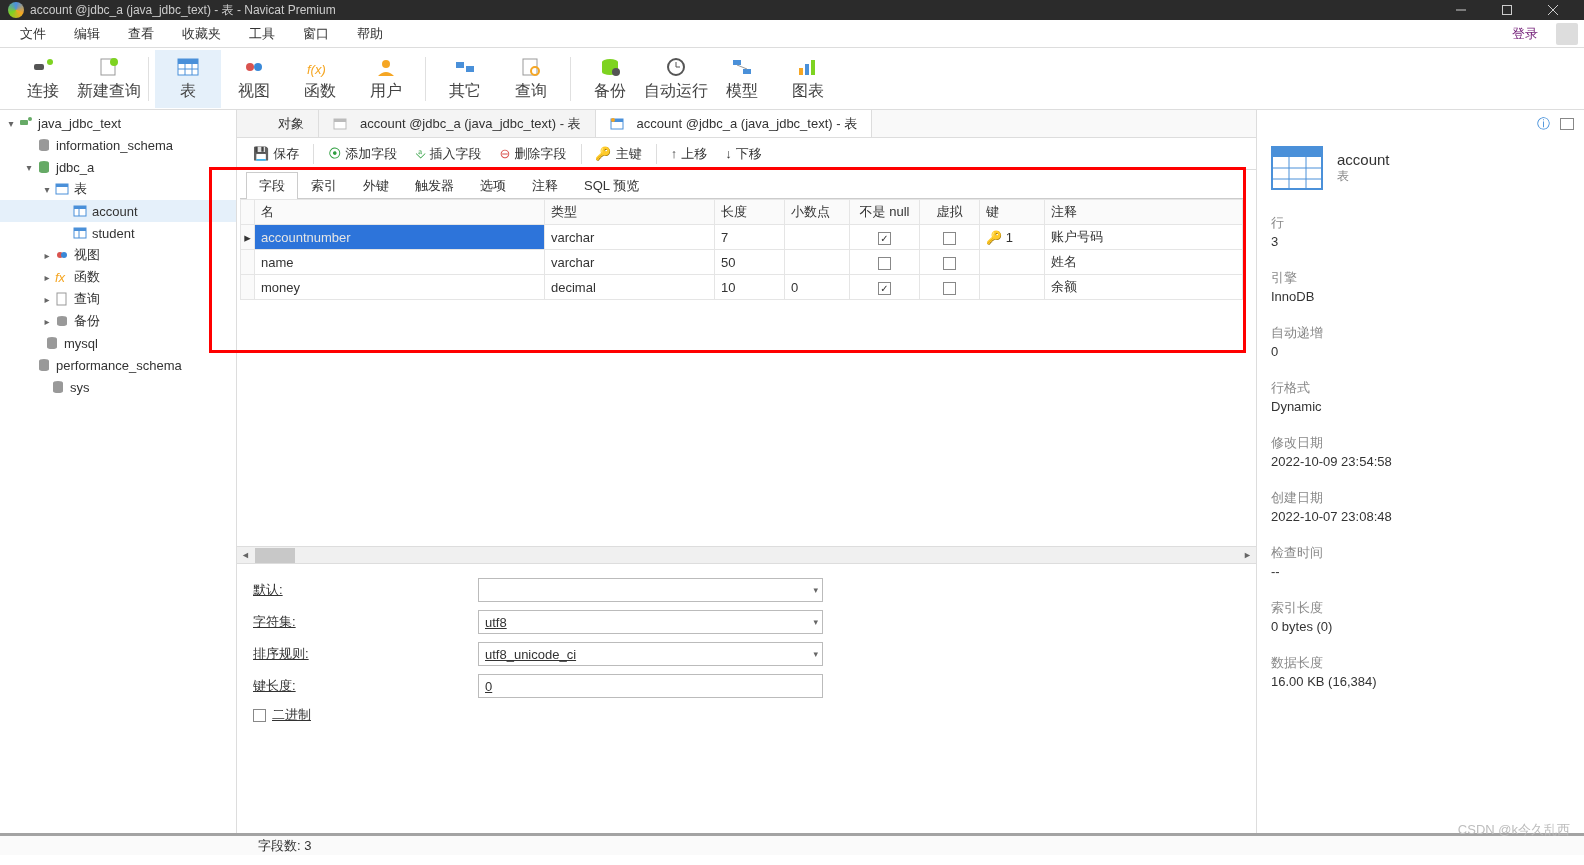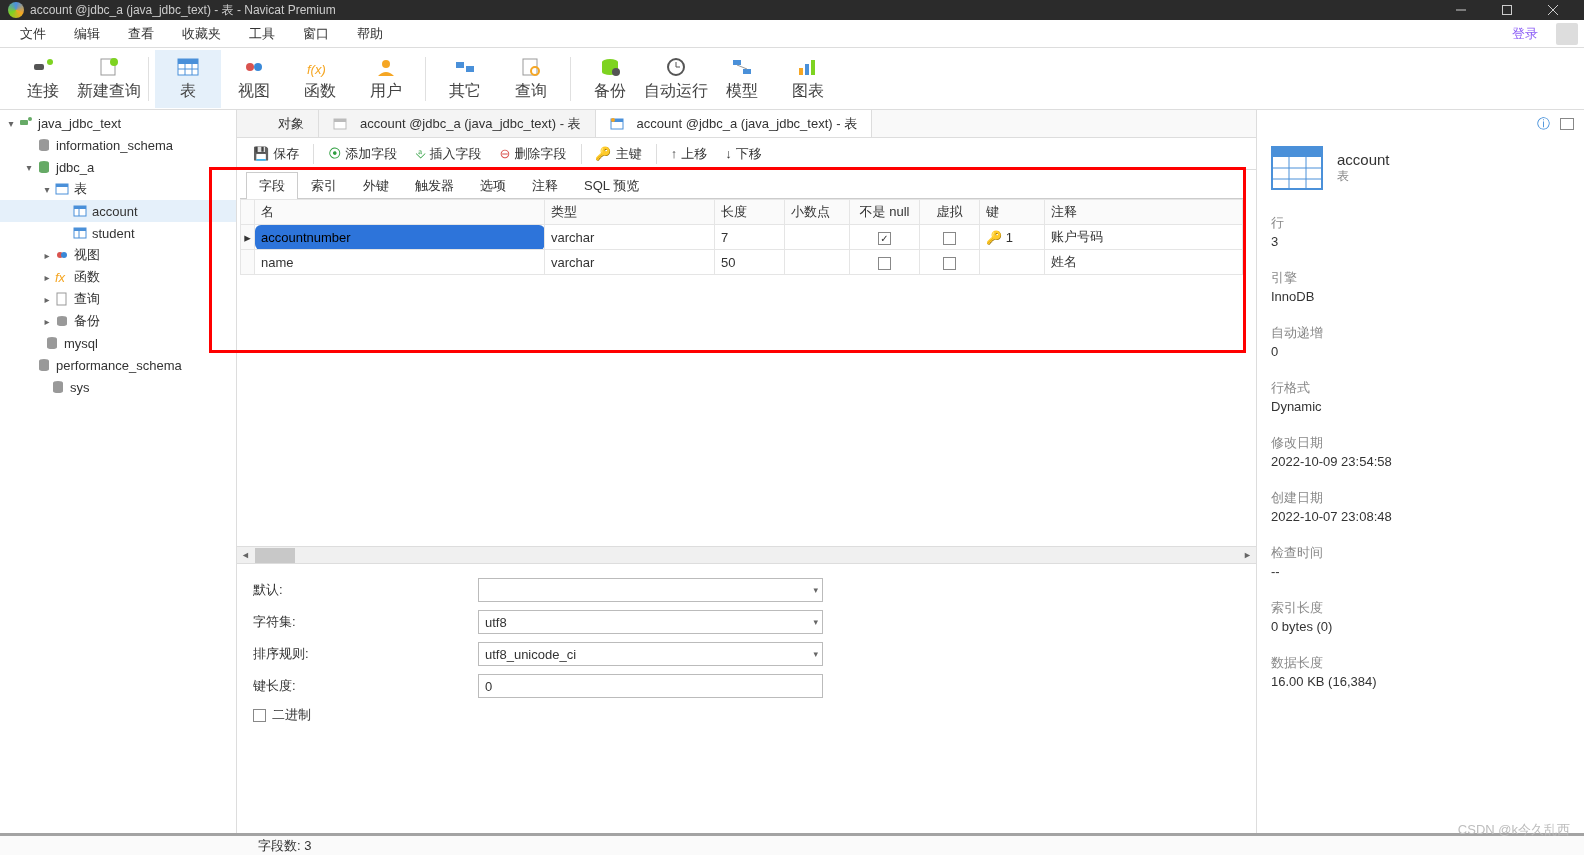--- a/index.html
+++ b/index.html
@@ -6,21 +6,21 @@
 body{background:#fff;overflow:hidden;width:1584px;height:865px;}
 .titlebar{background:#2b2b2b;height:20px;display:flex;align-items:center;color:#ccc;padding:0 8px;}
 .titlebar .ico{width:16px;height:16px;border-radius:50%;background:conic-gradient(#4a90e2,#f5a623,#7ed321,#4a90e2);margin-right:6px;}
 .titlebar .ttxt{color:#ccc;flex:1;font-size:12px;}
 .winbtns{display:flex;gap:0;}
 .winbtn{width:46px;height:30px;display:flex;align-items:center;justify-content:center;color:#ccc;}
 .winbtn svg{stroke:#ccc;fill:none;}
 .menubar{height:28px;background:#fff;border-bottom:1px solid #ddd;display:flex;align-items:center;padding:0 6px;}
 .menubar span{padding:4px 14px;}
 .menubar .spacer{flex:1;}
-.menubar .login{color:#8b5cf6;}
+.menubar .login{color:#701a75;}
 .avatar{width:22px;height:22px;background:#ddd;border-radius:2px;margin-left:4px;}
 .toolbar{height:62px;background:#fff;border-bottom:1px solid #ddd;display:flex;align-items:center;padding:0 10px;gap:0;}
 .tbtn{width:66px;height:58px;display:flex;flex-direction:column;align-items:center;justify-content:center;gap:3px;}
 .tbtn.active{background:#e5f0fa;}
 .tbtn .ticon{width:26px;height:22px;display:flex;align-items:center;justify-content:center;}
 .tbtn .tlbl{font-size:16px;color:#444;}
 .tsep{width:1px;height:44px;background:#e0e0e0;margin:0 6px;}
 .body{display:flex;height:calc(865px - 30px - 28px - 62px - 22px);}
 .sidebar{width:237px;border-right:1px solid #ddd;overflow:auto;padding-top:2px;background:#fff;}
 .tnode{display:flex;align-items:center;height:22px;padding-right:6px;white-space:nowrap;}
@@ -38,30 +38,30 @@
 .asep{width:1px;height:20px;background:#ddd;margin:0 4px;}
 .redbox{border:3px solid red;margin:-3px 10px 0 -28px;padding:3px 0 0 28px;height:186px;display:flex;flex-direction:column;}
 .subtabs{height:26px;display:flex;align-items:end;border-bottom:1px solid #ccc;padding-left:6px;gap:0;}
 .subtab{padding:4px 12px;border:1px solid transparent;border-bottom:none;color:#333;position:relative;top:1px;}
 .subtab.active{border-color:#ccc;background:#fff;}
 .gridwrap{flex:1;overflow:auto;}
 table.grid{border-collapse:collapse;width:100%;}
 .grid th,.grid td{border:1px solid #e5e5e5;padding:3px 6px;text-align:left;font-weight:normal;height:24px;font-size:13px;}
 .grid th{background:#fafafa;color:#333;}
 .grid td.rowhdr{width:14px;background:#fafafa;text-align:center;padding:0;}
-.grid tr.sel td.namecell{background:#2d74da;color:#000000;border-radius:6px;}
+.grid tr.sel td.namecell{background:#2d74da;color:#e5e5e5;}
 .cb{width:13px;height:13px;border:1px solid #888;display:inline-block;background:#fff;vertical-align:middle;}
 .cb.checked::after{content:"✓";font-size:10px;display:block;text-align:center;line-height:11px;color:#333;}
 .keyico{color:#e6a817;}
 .gridspacer{flex:1;}
 .hscroll{height:17px;background:#f0f0f0;border-top:1px solid #ddd;display:flex;align-items:center;}
 .hscroll .arrow{width:17px;height:17px;display:flex;align-items:center;justify-content:center;color:#666;font-size:9px;}
 .hscroll .thumb{width:40px;height:15px;background:#c8c8c8;margin-left:1px;}
 .propspane{padding:14px 16px;border-top:1px solid #ddd;height:270px;}
-.prow{display:flex;align-items:center;margin-bottom:8px;}
+.prow{display:flex;align-items:center;margin-bottom:8px;text-decoration:underline;}
 .prow .plbl{width:225px;}
 .prow .pctl{width:345px;height:24px;border:1px solid #bbb;display:flex;align-items:center;padding:0 6px;position:relative;}
 .prow .pctl .dd{position:absolute;right:4px;color:#666;font-size:9px;}
 .right{width:327px;background:#fff;padding:0;overflow:auto;}
 .rhead{display:flex;align-items:center;height:28px;justify-content:flex-end;padding:0 10px;gap:10px;}
 .rinfo{display:flex;padding:8px 14px 18px 14px;gap:14px;align-items:center;}
 .bigicon{width:52px;height:44px;}
 .rtitle{font-size:15px;color:#333;}
 .rsub{font-size:12px;color:#888;}
 .rprop{padding:6px 14px 14px 14px;}
@@ -465,20 +465,31 @@
                 <td class="rowhdr"></td>
                 <td class="namecell">name</td>
                 <td>varchar</td>
                 <td>50</td>
                 <td></td>
                 <td style="text-align:center"><span class="cb"></span></td>
                 <td style="text-align:center"><span class="cb"></span></td>
                 <td></td>
                 <td>姓名</td>
               </tr>
+              <tr class="">
+                <td class="rowhdr"></td>
+                <td class="namecell">money</td>
+                <td>decimal</td>
+                <td>10</td>
+                <td>0</td>
+                <td style="text-align:center"><span class="cb checked"></span></td>
+                <td style="text-align:center"><span class="cb"></span></td>
+                <td></td>
+                <td>余额</td>
+              </tr>
             </tbody>
           </table>
       </div>
     </div>
 
     <div class="gridspacer"></div>
     <div class="hscroll">
       <div class="arrow">◄</div>
       <div class="thumb"></div>
       <div style="flex:1"></div>

